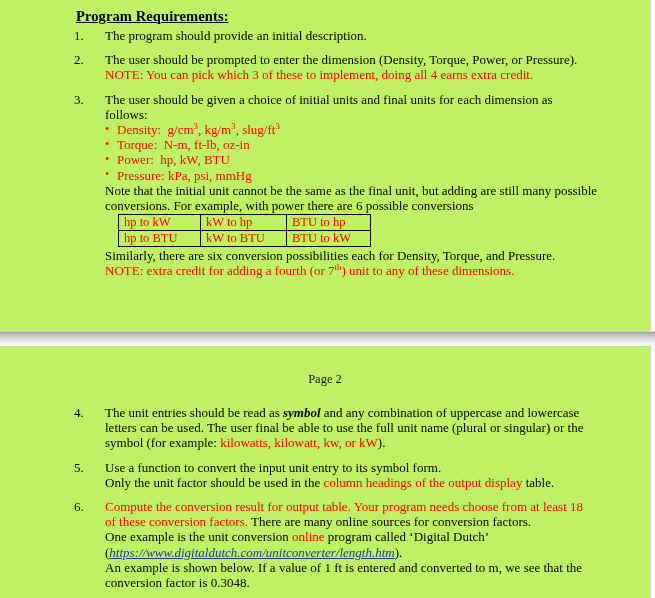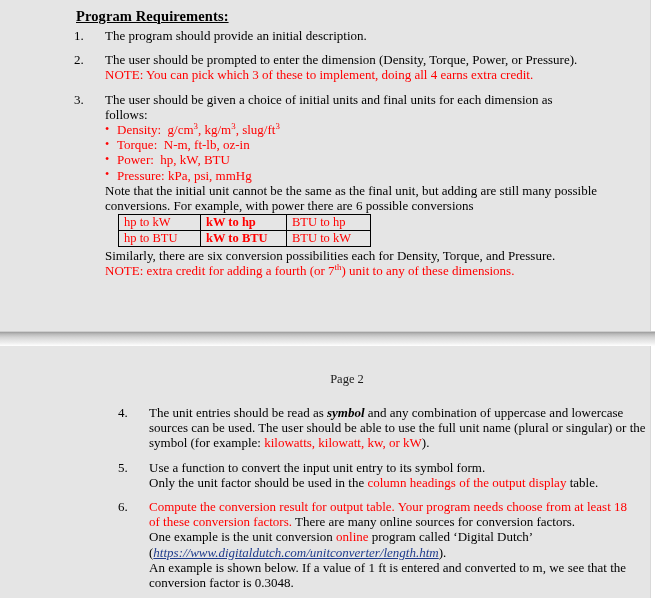--- a/index.html
+++ b/index.html
@@ -11,21 +11,21 @@
     width: 655px;
     height: 598px;
     overflow: hidden;
     font-family: "Liberation Serif", "DejaVu Serif", serif;
     color: #000000;
     position: relative;
   }
   .page {
     position: relative;
     width: 651px;
-    background: #e5e5e5;
+    background: #bef264;
     border-right: 1px solid #d8d8d8;
     box-sizing: border-box;
   }
   .page-top { padding: 0; }
 
   
   .page-break {
     width: 655px;
     height: 15px;
     background: linear-gradient(to bottom,
@@ -100,21 +100,21 @@
   table.conv td {
     border: 1px solid #000000;
     color: #ff0000;
     font-size: 12.5px;
     line-height: 13px;
     padding: 0px 5px 1px 5px;
     height: 14px;
     white-space: nowrap;
   }
   table.conv td.c1 { width: 71px; margin-left: 40px; }
-  table.conv td.c2 { width: 75px; font-weight: bold; }
+  table.conv td.c2 { width: 75px; }
   table.conv td.c3 { width: 73px; }
 
   .pagelabel {
     text-align: center;
     font-size: 12.5px;
     padding-top: 26px;
     color: #1a1a1a;
   }
 
   .spacer-sm { height: 9px; }
@@ -174,30 +174,30 @@
       </table>
 
     <div>Similarly, there are six conversion possibilities each for Density, Torque, and Pressure.</div>
     <div class="red"><span>NOTE: extra credit for adding a fourth (or 7</span><sup>th</sup><span>) unit to any of these dimensions.</span></div>
   </div>
 
 </div>
 
 <div class="page-break"></div>
 
-<div class="page" style="height:252px;padding-left:44px;">
+<div class="page" style="height:252px;">
 
   <div class="pagelabel">Page 2</div>
 
   <div style="height:18px;"></div>
 
   <div class="item">
     <span class="num">4.</span>
     <div><span>The unit entries should be read as </span><span class="bi">symbol</span><span> and any combination of uppercase and lowercase</span></div>
-    <div>sources can be used.  The user should be able to use the full unit name (plural or singular) or the</div>
+    <div>letters can be used.  The user final be able to use the full unit name (plural or singular) or the</div>
     <div><span>symbol (for example: </span><span class="red">kilowatts, kilowatt, kw, or kW</span><span>).</span></div>
   </div>
 
   <div class="spacer-sm"></div>
 
   <div class="item">
     <span class="num">5.</span>
     <div>Use a function to convert the input unit entry to its symbol form.</div>
     <div><span>Only the unit factor should be used in the </span><span class="red">column headings of the output display</span><span> table.</span></div>
   </div>

